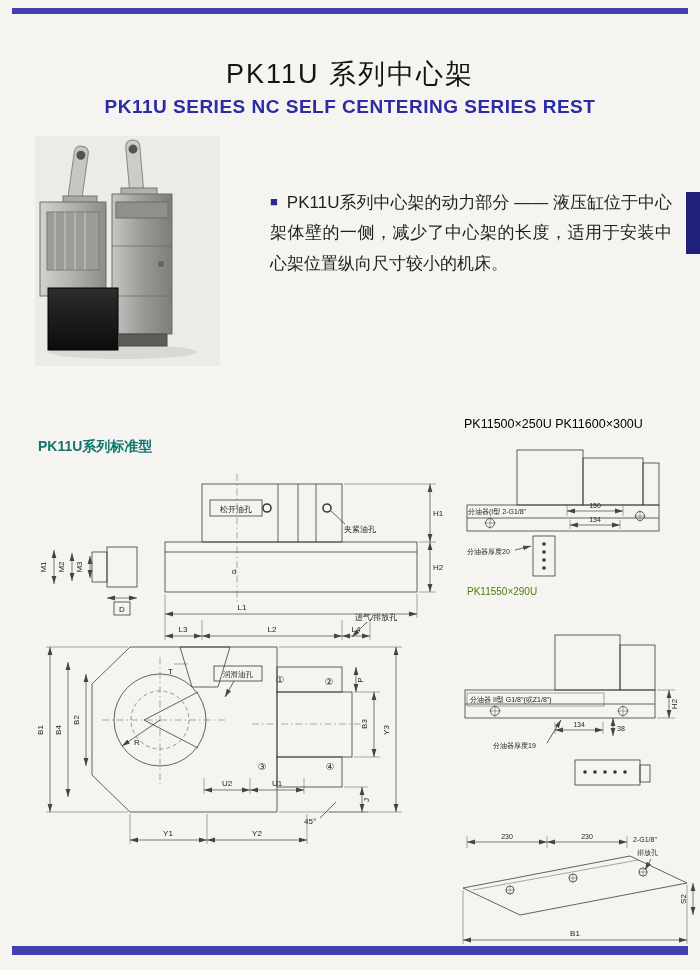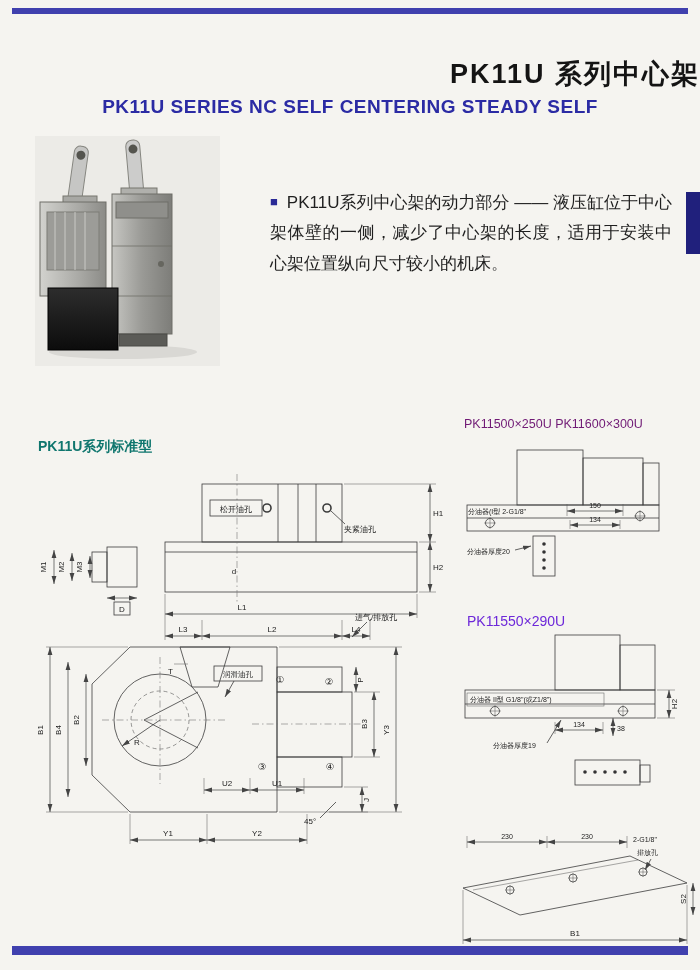--- a/index.html
+++ b/index.html
@@ -2,43 +2,43 @@
 <html><head>
 <meta charset="utf-8">
 <style>
   *{margin:0;padding:0;box-sizing:border-box}
   html,body{width:700px;height:970px}
   body{position:relative;background:#f5f4f0;font-family:"Liberation Sans",sans-serif;color:#1a1a1a;overflow:hidden}
   .abs{position:absolute}
   .rule{background:#4040ae;z-index:2}
   #top-rule{left:12px;top:8px;width:676px;height:6px}
   #bottom-rule{left:12px;top:946px;width:676px;height:9px}
-  #title{left:0;top:56px;width:100%;text-align:right;font-size:27px;font-weight:bold;letter-spacing:2px;color:#141414}
+  #title{left:0;top:56px;width:100%;text-align:center;font-size:27px;font-weight:normal;letter-spacing:2px;color:#141414}
   #subtitle{left:0;top:96px;width:100%;text-align:center;font-size:19px;font-weight:bold;color:#2b2ba4;letter-spacing:.5px}
   #intro{left:270px;top:188px;width:402px;font-size:17px;line-height:1.78;color:#1f1f1f;text-align:justify}
   #intro .bullet{color:#2a2a96;font-size:13px;margin-right:9px;vertical-align:2px}
   #navy-tab{left:686px;top:192px;width:14px;height:62px;background:#20207c}
   #std-label{left:38px;top:438px;font-size:14px;font-weight:bold;color:#0f766e}
-  #models-top{left:464px;top:417px;font-size:12.5px;color:#701a75}
-  #model-mid{left:467px;top:613px;font-size:14px;color:#6d28d9}
+  #models-top{left:464px;top:417px;font-size:12.5px;color:#000000}
+  #model-mid{left:467px;top:586px;font-size:10px;color:#4d7c0f}
   svg text{font-family:"Liberation Sans",sans-serif;fill:#222}
   .t7{font-size:7px}.t75{font-size:7.5px}.t8{font-size:8px}.t9{font-size:9.5px}
   .ln{stroke:#3c3c3c;stroke-width:.8;fill:none}
   .dim{stroke:#444;stroke-width:.7;fill:none;marker-start:url(#ah-s);marker-end:url(#ah-e)}
   .ext{stroke:#555;stroke-width:.5;fill:none}
   .cl{stroke:#777;stroke-width:.6;stroke-dasharray:7 3 1.5 3;fill:none}
   .dash{stroke:#555;stroke-width:.6;stroke-dasharray:4 3;fill:none}
 </style>
 </head>
 <body>
 
 <div class="abs rule" id="top-rule"></div>
 
 <div class="abs" id="title">PK11U 系列中心架</div>
-<div class="abs" id="subtitle">PK11U SERIES NC SELF CENTERING STEADY SELF</div>
+<div class="abs" id="subtitle">PK11U SERIES NC SELF CENTERING SERIES REST</div>
 
 <svg class="abs" style="left:35px;top:136px" width="185" height="230" viewBox="0 0 185 230">
   <defs>
     <linearGradient id="pgA" x1="0" y1="0" x2="1" y2="0">
       <stop offset="0" stop-color="#c6c6c2"></stop>
         <stop offset=".5" stop-color="#9a9a96"></stop>
         <stop offset="1" stop-color="#7d7d79"></stop>
     </linearGradient>
     <linearGradient id="pgB" x1="0" y1="0" x2="1" y2="0">
       <stop offset="0" stop-color="#d2d2ce"></stop>

